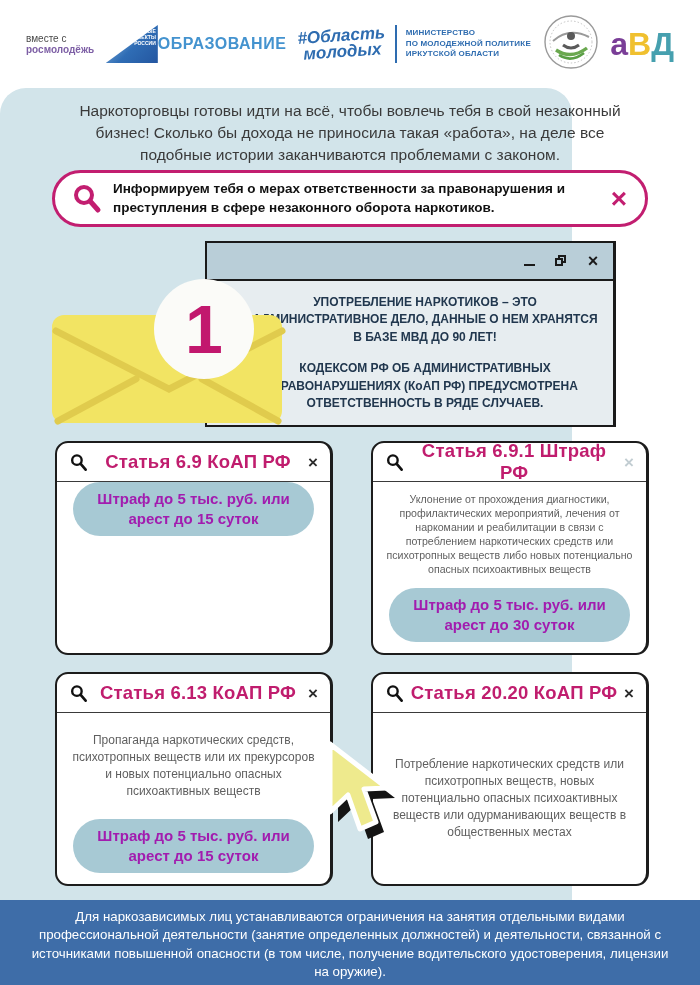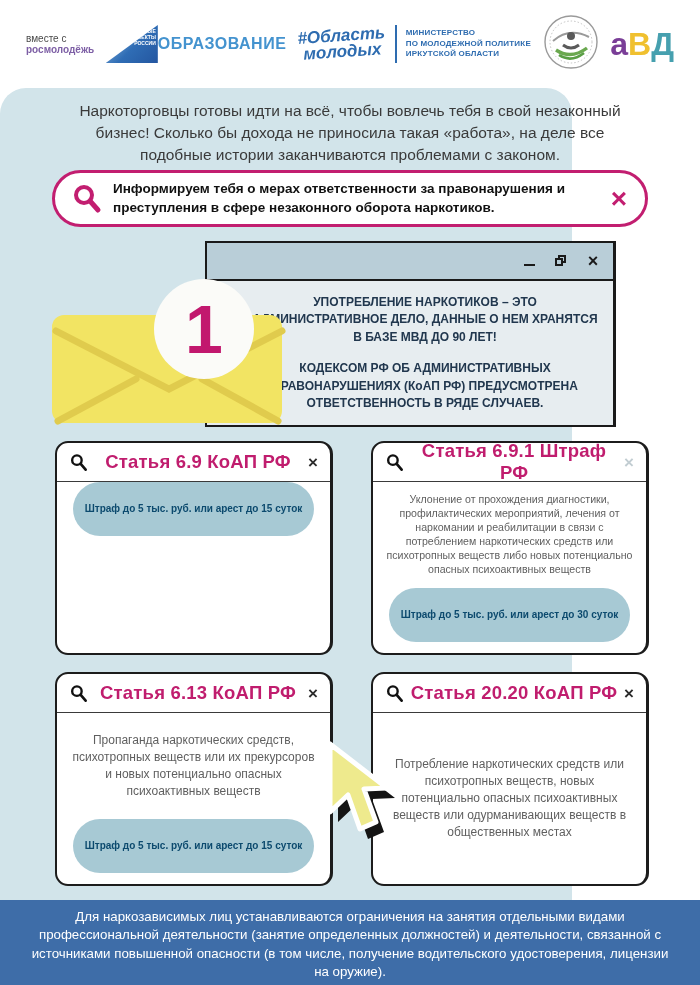--- a/index.html
+++ b/index.html
@@ -131,21 +131,21 @@
   .card:nth-child(2) .card-close{color:#c2cdd2;}
   .card-body{
     flex:1 1 auto;padding:8px 13px;display:flex;align-items:center;justify-content:center;
     font-size:12px;color:#5f5f5f;text-align:center;line-height:1.42;overflow:hidden;
   }
   .card:nth-child(2) .card-body{font-size:10.6px;line-height:1.32;}
   .card-badge{
     flex-shrink:0;margin:0 auto 11px auto;width:88%;min-height:54px;
     background:#a7c9d4;border-radius:28px;
     display:flex;align-items:center;justify-content:center;
-    font-size:10px;font-weight:bold;color:#0c4a6e;text-align:center;
+    font-size:15px;font-weight:bold;color:#a21caf;text-align:center;
     line-height:1.35;padding:4px 10px;box-sizing:border-box;
   }
 
   
   .cursor-wrap{position:absolute;left:318px;top:648px;width:92px;height:120px;z-index:5;}
 
   
   .banner{
     position:absolute;left:0;top:812px;width:700px;min-height:70px;
     background:#3e6da8;box-sizing:border-box;

